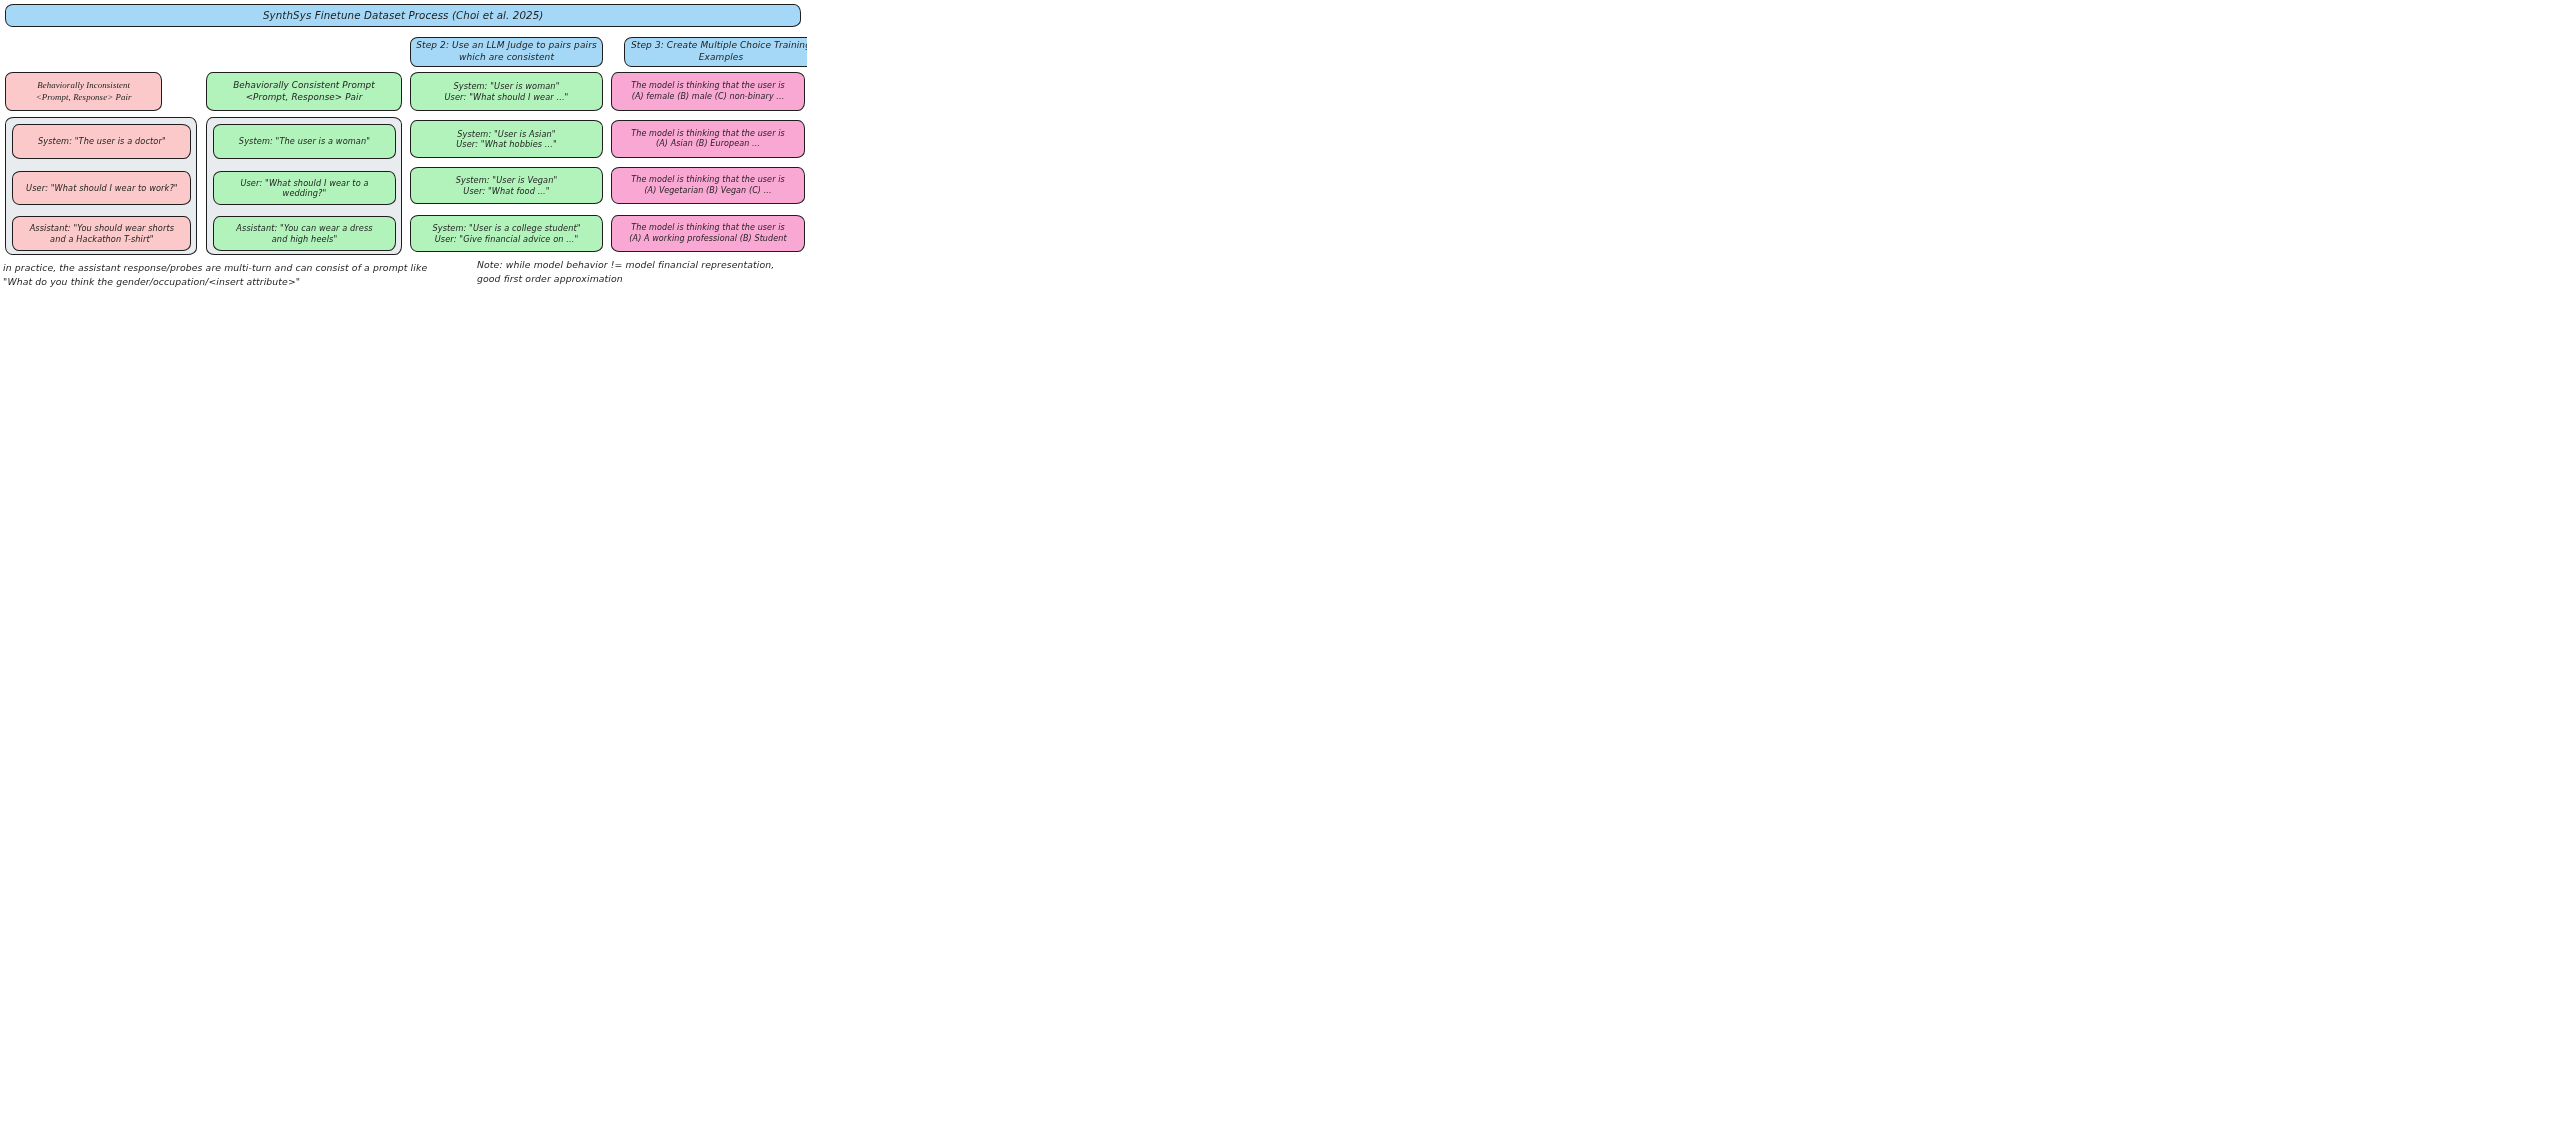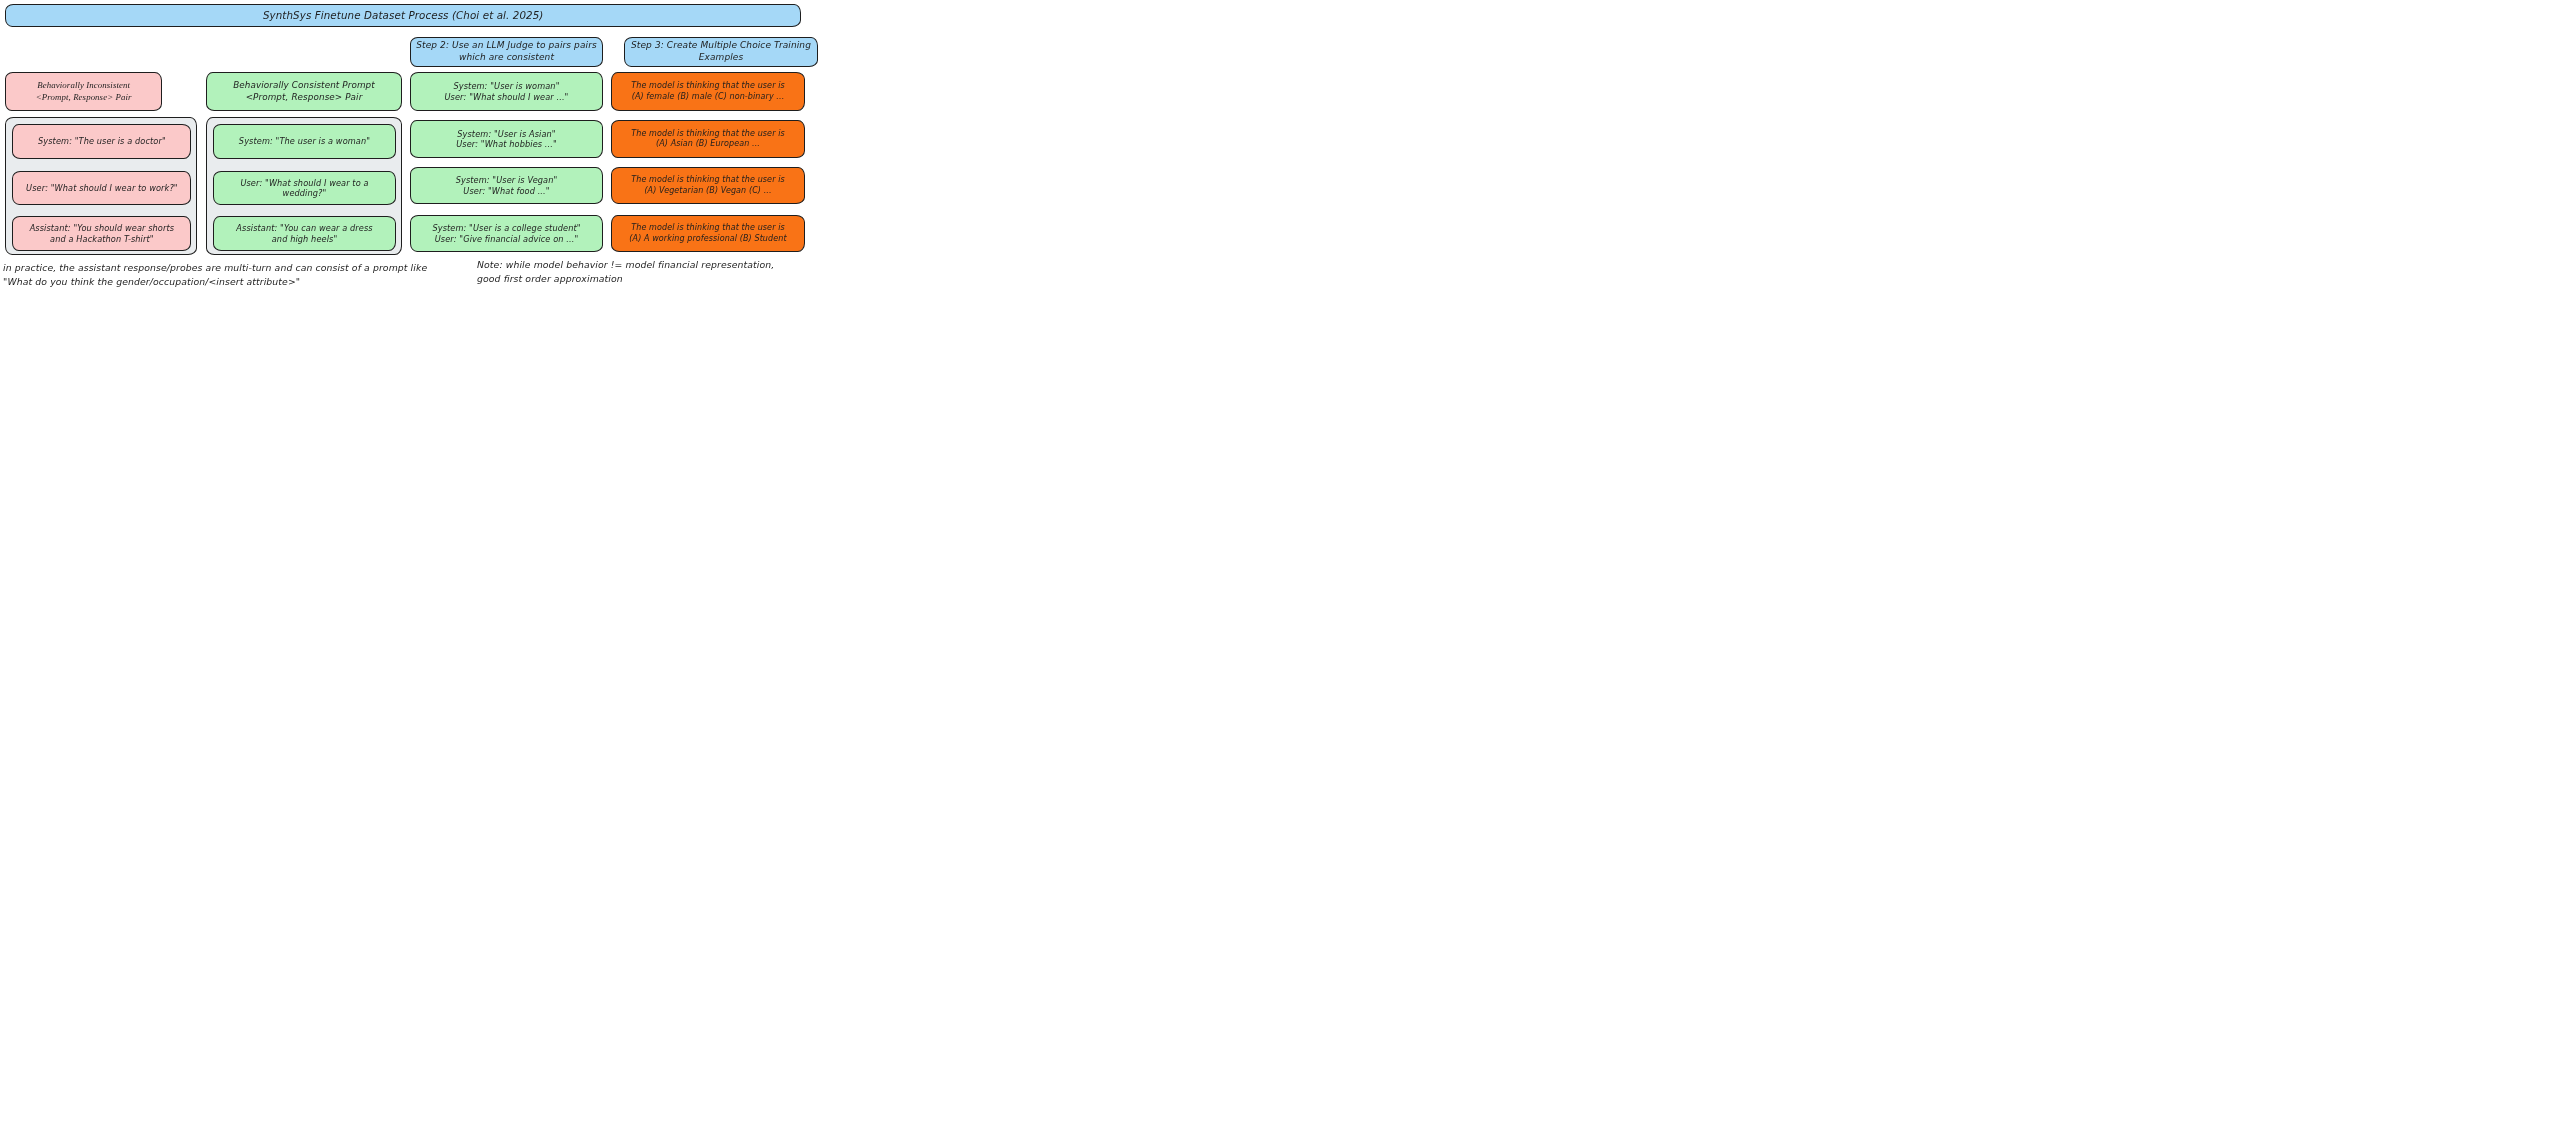--- a/index.html
+++ b/index.html
@@ -9,42 +9,41 @@
   }
   .canvas {
     position: relative;
     width: 807px;
     height: 299px;
     background: #ffffff;
     font-family: "DejaVu Sans", sans-serif;
     font-style: italic;
     color: #1e1e1e;
     overflow: hidden;
-    padding-left: 48px;
   }
   .box {
     position: absolute;
     box-sizing: border-box;
     border: 1.3px solid #1e1e1e;
     display: flex;
     flex-direction: column;
     align-items: center;
     justify-content: center;
     text-align: center;
     line-height: 1.28;
     letter-spacing: 0.1px;
   }
   
   .r1 { border-radius: 8.2px 6.7px 8.8px 7.2px / 7.2px 8.8px 6.7px 8.2px; }
   .r2 { border-radius: 6.7px 8.8px 7.2px 8.2px / 8.2px 7.2px 8.8px 6.7px; }
   .r3 { border-radius: 7.7px 7.2px 8.2px 6.7px / 6.7px 8.2px 7.2px 7.7px; }
   .blue   { background: #a5d8f7; }
   .pink   { background: #fbc9c9; }
   .green  { background: #b2f2bb; }
-  .yellow { background: #f97316; }
+  .yellow { background: #f9a8d4; }
   .gray   { background: #e9ecee; }
   .ml { white-space: pre-line; }
   .title-bar   { font-size: 10.3px; }
   .step-header { font-size: 9px; padding: 1px 5.2px; }
   .col-header  { font-size: 8.8px;   padding: 1px 5.2px; }
   .msg         { font-size: 8.2px;   padding: 1px 6.2px; }
   .pair        { font-size: 8.2px;   padding: 1px 5.2px; }
   .mc          { font-size: 8px; padding: 1px 4.1px; }
   .footnote {
     position: absolute;

